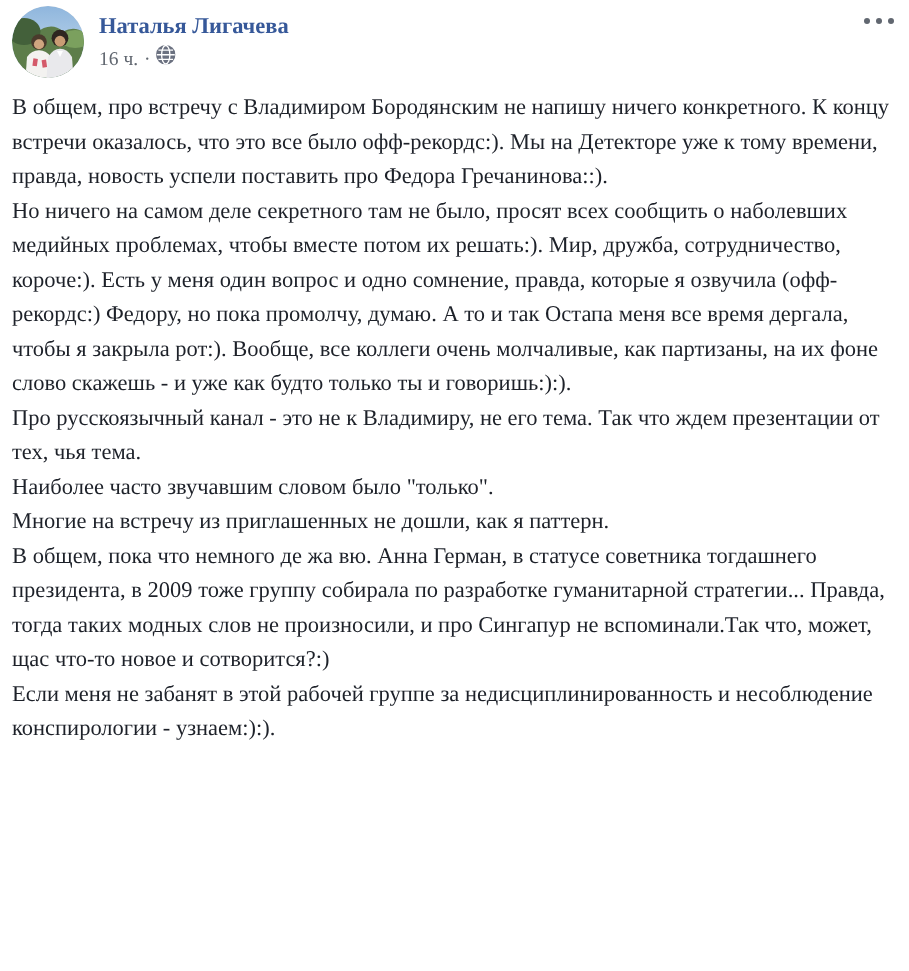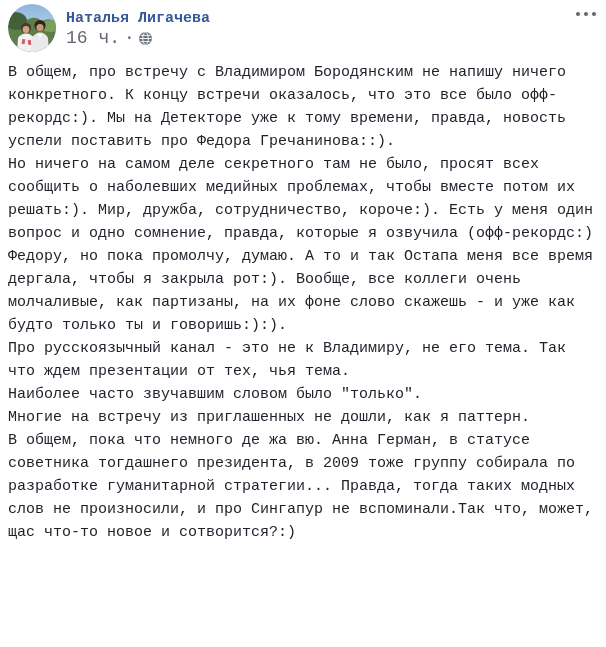--- a/index.html
+++ b/index.html
@@ -5,21 +5,21 @@
   html, body {
     margin: 0;
     padding: 0;
     background: #ffffff;
   }
   .post {
     position: relative;
     width: 606px;
     height: 647px;
     background: #ffffff;
-    font-family: Liberation Mono, monospace;
+    font-family: Liberation Serif, serif;
     overflow: hidden;
   }
   .header {
     position: relative;
     display: flex;
     align-items: flex-start;
     padding: 4px 8px 0 8px;
     height: 54px;
     box-sizing: border-box;
   }
@@ -40,24 +40,24 @@
   .author {
     color: #365899;
     font-weight: bold;
     font-size: 15px;
     line-height: 19px;
     text-decoration: none;
     cursor: pointer;
   }
   .meta {
     display: flex;
-    align-items: center;
+    align-items: flex-start;
     margin-top: 2px;
     color: #616770;
-    font-size: 18px;
+    font-size: 13px;
     line-height: 17px;
   }
   .meta .sep {
     margin: 0 4px;
   }
   .globe-icon svg {
     display: block;
     width: 13px;
     height: 13px;
   }
@@ -149,15 +149,16 @@
     </button>
   </div>
 
   <div class="body-text">
     <p>В общем, про встречу с Владимиром Бородянским не напишу ничего конкретного. К концу встречи оказалось, что это все было офф-рекордс:). Мы на Детекторе уже к тому времени, правда, новость успели поставить про Федора Гречанинова::).</p>
     <p>Но ничего на самом деле секретного там не было, просят всех сообщить о наболевших медийных проблемах, чтобы вместе потом их решать:). Мир, дружба, сотрудничество, короче:). Есть у меня один вопрос и одно сомнение, правда, которые я озвучила (офф-рекордс:) Федору, но пока промолчу, думаю. А то и так Остапа меня все время дергала, чтобы я закрыла рот:). Вообще, все коллеги очень молчаливые, как партизаны, на их фоне слово скажешь - и уже как будто только ты и говоришь:):).</p>
     <p>Про русскоязычный канал - это не к Владимиру, не его тема. Так что ждем презентации от тех, чья тема.</p>
     <p>Наиболее часто звучавшим словом было "только".</p>
     <p>Многие на встречу из приглашенных не дошли, как я паттерн.</p>
     <p>В общем, пока что немного де жа вю. Анна Герман, в статусе советника тогдашнего президента, в 2009 тоже группу собирала по разработке гуманитарной стратегии... Правда, тогда таких модных слов не произносили, и про Сингапур не вспоминали.Так что, может, щас что-то новое и сотворится?:)</p>
+    <p>Если меня не забанят в этой рабочей группе за недисциплинированность и несоблюдение конспирологии - узнаем:):).</p>
   </div>
 
 </div>
 
 </body></html>

